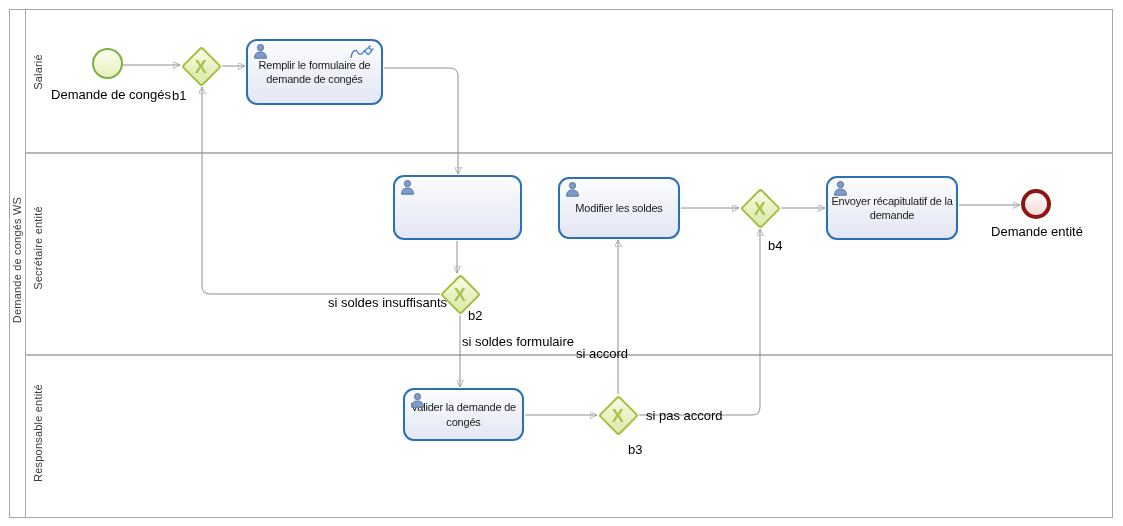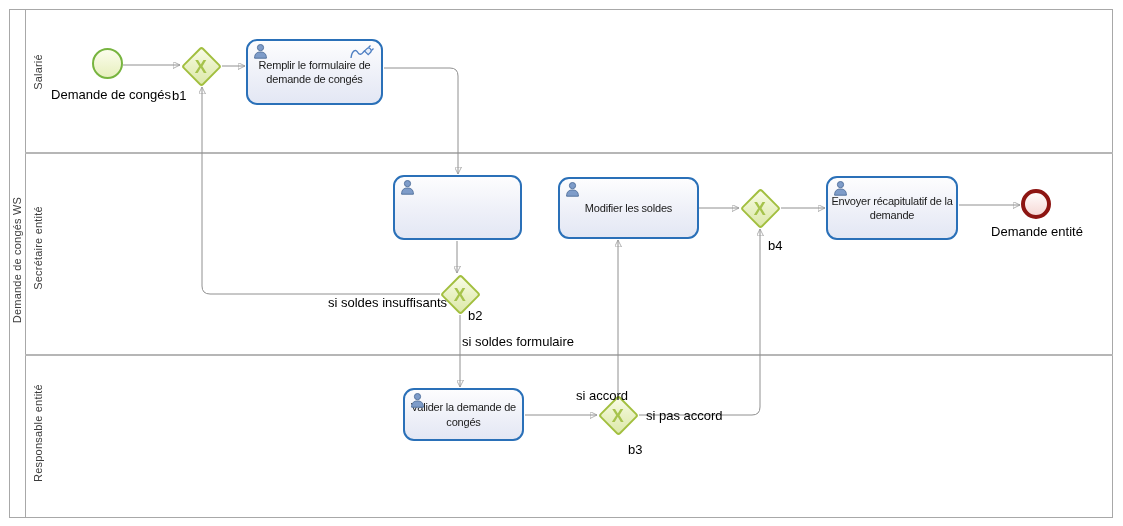--- a/index.html
+++ b/index.html
@@ -113,21 +113,21 @@
         <path d="M2.6,15.2 C2.6,10.4 5.2,9 8.5,9 C11.8,9 14.4,10.4 14.4,15.2 Z" fill="#7e9cc9" stroke="#56749f" stroke-width="1"></path>
       </svg>
     </span>
   </div>
 
   <div class="gateway" style="left:445.5px; top:279.5px;">
     <span class="gw-x">X</span>
   </div>
   <span class="node-label" style="left:468px; top:308px;">b2</span>
 
-  <div class="task" style="left:558px; top:177px; width:141px; height:62px;">
+  <div class="task" style="left:558px; top:177px; width:122px; height:62px;">
     <span class="user-icon">
       <svg width="17" height="17" viewBox="0 0 17 17">
         <circle cx="8.5" cy="4.6" r="3.1" fill="#7e9cc9" stroke="#56749f" stroke-width="1"></circle>
         <path d="M2.6,15.2 C2.6,10.4 5.2,9 8.5,9 C11.8,9 14.4,10.4 14.4,15.2 Z" fill="#7e9cc9" stroke="#56749f" stroke-width="1"></path>
       </svg>
     </span>
     <span>Modifier les soldes</span>
   </div>
 
   <div class="gateway" style="left:745.5px; top:193.5px;">
@@ -158,16 +158,16 @@
     <span>Valider la demande de congés</span>
   </div>
 
   <div class="gateway" style="left:603.5px; top:400.5px;">
     <span class="gw-x">X</span>
   </div>
   <span class="node-label" style="left:608px; top:442px;margin-left:20px;">b3</span>
 
   <span class="flow-label" style="left:328px; top:295px;">si soldes insuffisants</span>
   <span class="flow-label" style="left:462px; top:334px;">si soldes formulaire</span>
-  <span class="flow-label" style="left:576px; top:388px;">si accord</span>
+  <span class="flow-label" style="left:576px; top:346px;">si accord</span>
   <span class="flow-label" style="left:646px; top:408px;">si pas accord</span>
 
 </div>
 
 </body></html>

